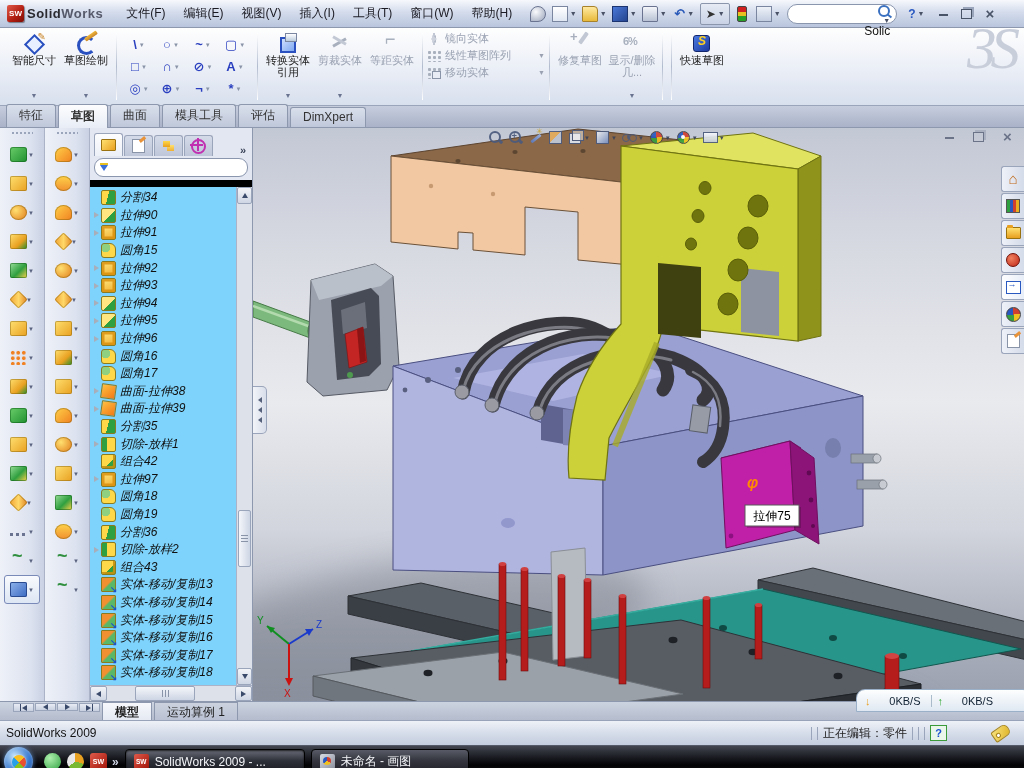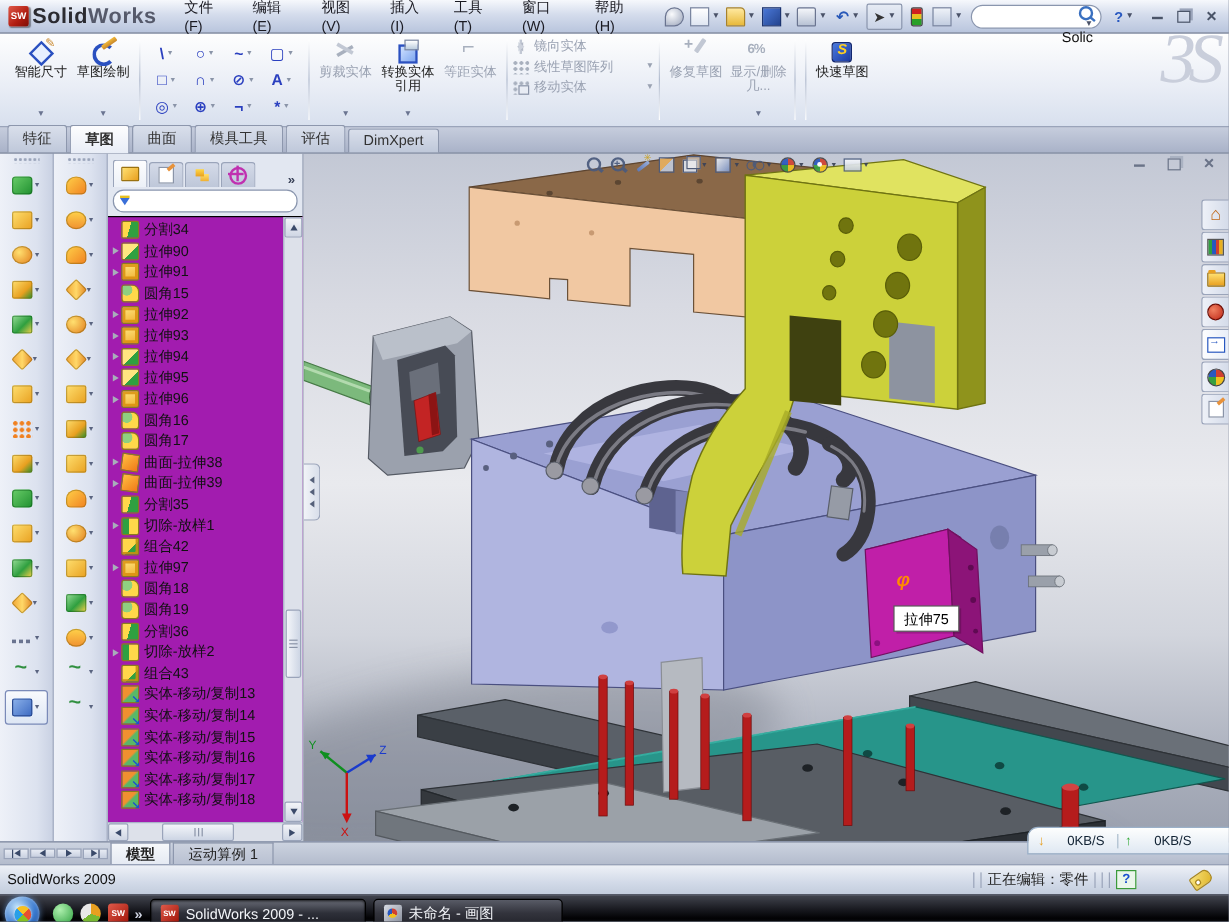--- a/index.html
+++ b/index.html
@@ -1,20 +1,20 @@
 <!DOCTYPE html>
 <html><head>
 <meta charset="utf-8">
 <style>
   html,body{margin:0;padding:0;}
   body{width:1024px;height:768px;overflow:hidden;font-family:"Liberation Sans","DejaVu Sans",sans-serif;font-size:12px;color:#222;background:#8d95a5;position:relative;}
   
   #titlebar{height:27px;background:linear-gradient(#f6f8fc,#d4dcec 45%,#b9c5dd);border-bottom:1px solid #8d97ad;display:flex;align-items:center;padding:0 4px;position:relative;z-index:30;}
   .sw-cube{width:17px;height:17px;background:linear-gradient(135deg,#e05a4a,#b01c10 60%,#7d0e06);border-radius:2px;color:#fff;font-size:8px;font-weight:bold;display:flex;align-items:center;justify-content:center;margin:0 3px;box-shadow:1px 1px 1px rgba(0,0,0,.4);}
-  .brand{font-size:18px;font-weight:bold;color:#2a2a30;letter-spacing:.5px;margin-right:14px;}
+  .brand{font-size:13px;font-weight:bold;color:#2a2a30;letter-spacing:.5px;margin-right:14px;}
   .brand .lite{color:#55596a;}
   .menu-item{padding:3px 9px;color:#1a1a22;cursor:default;}
   .tb-sep{width:6px;}
   .tb-btn{width:20px;height:20px;display:flex;align-items:center;justify-content:center;margin:0 1px;border-radius:2px;}
   .tb-btn.dd{width:28px;}
   .dd-arrow{font-size:7px;color:#4a5268;margin-left:2px;}
   .mini-icon{width:14px;height:14px;display:inline-block;}
   .ic-pin{background:radial-gradient(circle at 35% 35%,#fafbfd,#9aa4ba);border-radius:50% 50% 50% 0;border:1px solid #6a7490;}
   .ic-new{background:linear-gradient(#fff,#dfe6f2);border:1px solid #7a86a0;}
   .ic-open{background:linear-gradient(#ffe9a0,#e8b93a);border:1px solid #a8822a;border-radius:1px 4px 1px 1px;}
@@ -104,21 +104,21 @@
   .pt-prop{width:11px;height:12px;background:#fff;border:1px solid #8a94a8;position:relative;}
   .pt-prop::after{content:"";position:absolute;right:-2px;top:-2px;width:7px;height:3px;background:#e8923a;transform:rotate(-40deg);}
   .pt-conf{width:12px;height:11px;background:linear-gradient(#ffd84a,#e8a020) 0 0/7px 6px no-repeat,linear-gradient(#ffe070,#f0b030) 4px 4px/7px 6px no-repeat;border:0;position:relative;}
   .pt-dimx{width:11px;height:11px;border:2px solid #c030b0;border-radius:50%;position:relative;}
   .pt-dimx::before{content:"";position:absolute;left:3.5px;top:-3px;width:2px;height:13px;background:#c030b0;}
   .pt-dimx::after{content:"";position:absolute;top:3.5px;left:-3px;height:2px;width:13px;background:#c030b0;}
   .ptab-more{margin-left:auto;color:#3a4258;font-weight:bold;font-size:11px;padding:0 4px;}
   #filterbox{height:17px;margin:2px 4px 3px;background:#fff;border:1px solid #8a96ae;border-radius:9px;display:flex;align-items:center;padding:0 5px;}
   .funnel{width:0;height:0;border-left:4px solid transparent;border-right:4px solid transparent;border-top:6px solid #3a6fd8;position:relative;}
   .funnel::after{content:"";position:absolute;left:-4px;top:-8px;width:8px;height:2px;background:#e8c020;}
-  #treewrap{flex:1;display:flex;background:#a21caf;border-top:1px solid #000000;min-height:0;}
+  #treewrap{flex:1;display:flex;background:#7dd3fc;border-top:7px solid #000000;min-height:0;font-style:italic;}
   #treelist{flex:1;overflow:hidden;padding:2px 0 0 3px;background:linear-gradient(90deg,transparent 9px,#d8dce4 9px,#d8dce4 10px,transparent 10px) 0 0/0 0;}
   .trow{height:17.6px;display:flex;align-items:center;white-space:nowrap;}
   .tri{width:0;height:0;border-top:3.5px solid transparent;border-bottom:3.5px solid transparent;border-left:5px solid #a8aeba;margin:0 2px 0 1px;visibility:hidden;flex:none;}
   .trow.has-exp .tri{visibility:visible;}
   .tico{width:13px;height:13px;flex:none;margin-right:4px;border:1px solid #8a7a20;border-radius:2px;position:relative;}
   .tico.split{background:linear-gradient(105deg,#ffd84a 45%,#2fa040 45%);}
   .tico.extY{background:linear-gradient(160deg,#ffe680,#f0b030);box-shadow:inset 0 0 0 2.5px rgba(215,140,10,.8);}
   .tico.extG{background:linear-gradient(135deg,#ffe680 55%,#2fa040 55%);}
   .tico.fil{background:radial-gradient(circle at 28% 28%,#8fd080 34%,#ffd84a 37%);border-radius:3px 6px 3px 3px;}
   .tico.surf{background:linear-gradient(135deg,#ffc040,#f07818);transform:rotate(8deg);border-radius:1px;}
@@ -174,21 +174,21 @@
   .tp-lib{width:12px;height:12px;background:linear-gradient(90deg,#2fa040 0 3px,#2858c0 3px 6px,#d04030 6px 9px,#e8b020 9px);border:1px solid #555;}
   .tp-fold{width:13px;height:10px;background:linear-gradient(#ffe070,#e8a020);border:1px solid #9a7210;border-radius:1px;position:relative;}
   .tp-fold::before{content:"";position:absolute;left:0;top:-3px;width:6px;height:3px;background:#e8a020;border-radius:1px 1px 0 0;}
   .tp-sear{width:12px;height:12px;border-radius:50%;background:radial-gradient(circle at 35% 35%,#f08060,#c02818);border:1px solid #701008;}
   .tp-view{width:13px;height:11px;border:1.5px solid #2858c0;background:#fff;position:relative;}
   .tp-view::after{content:"→";position:absolute;left:1px;top:-3px;color:#2858c0;font-size:9px;font-weight:bold;}
   .tp-appe{width:13px;height:13px;border-radius:50%;background:conic-gradient(#d04030 0 25%,#f0c020 0 50%,#38a040 0 75%,#2858c0 0);border:1px solid #444;}
   .tp-prop2{width:11px;height:12px;background:#fff;border:1px solid #8a94a8;position:relative;}
   .tp-prop2::after{content:"";position:absolute;right:-2px;top:-2px;width:7px;height:3px;background:#e8923a;transform:rotate(-40deg);}
   
-  #doctabs{height:18px;background:linear-gradient(#ccd3e0,#b4bccd);border-top:1px solid #8d97ad;display:flex;align-items:center;padding-left:2px;position:relative;z-index:10;}
+  #doctabs{height:18px;background:linear-gradient(#ccd3e0,#b4bccd);border-top:1px solid #8d97ad;display:flex;align-items:flex-start;padding-left:12px;position:relative;z-index:10;}
   .nav-btn{width:19px;display:flex;align-items:center;justify-content:center;background:linear-gradient(#e8ecf4,#c8d0e0);border:1px solid #9aa4ba;margin:1px 0 1px 1px;gap:1px;}
   .doctab{padding:1px 12px 0;display:flex;align-items:center;background:linear-gradient(#ccd2de,#b8c0d2);border:1px solid #8d97ad;border-bottom:none;margin-left:2px;font-size:12px;color:#222;}
   .doctab.active{background:linear-gradient(#f6f8fb,#e4e9f2);font-weight:bold;}
   
   #netwidget{position:absolute;left:856px;top:689px;width:158px;height:21px;background:linear-gradient(#fdfefe,#dfe8f2);border:1px solid #9ab0c8;border-radius:9px 9px 0 0;display:flex;align-items:center;z-index:40;font-size:11px;color:#123;padding:0 8px;}
   #netwidget .nd{color:#e8a020;font-weight:bold;margin-right:6px;}
   #netwidget .nu{color:#2fa832;font-weight:bold;margin:0 6px;}
   #netwidget .ndiv{width:1px;height:12px;background:#aabccc;margin-left:10px;}
   #netwidget .nval{min-width:44px;text-align:right;}
   
@@ -348,28 +348,28 @@
         <span>¬</span>
         <span class="dda dd">▼</span>
       </span>
       <span class="sk-cell">
         <span>*</span>
         <span class="dda">▼</span>
       </span>
   </div>
   <div class="rsep"></div>
   <div class="rgroup">
+    <div class="bigbtn">
+      <span class="bicon bi-convert"></span>
+      <span class="lbl">转换实体引用</span>
+        <span class="dda">▼</span>
+    </div>
     <div class="bigbtn disabled">
       <span class="bicon bi-trim"></span>
       <span class="lbl">剪裁实体</span>
-        <span class="dda">▼</span>
-    </div>
-    <div class="bigbtn">
-      <span class="bicon bi-convert"></span>
-      <span class="lbl">转换实体引用</span>
         <span class="dda">▼</span>
     </div>
     <div class="bigbtn disabled">
       <span class="bicon bi-offset"></span>
       <span class="lbl">等距实体</span>
     </div>
   </div>
   <div class="rsep"></div>
   <div class="smallcol" style="width:118px;">
     <div class="smallrow">

